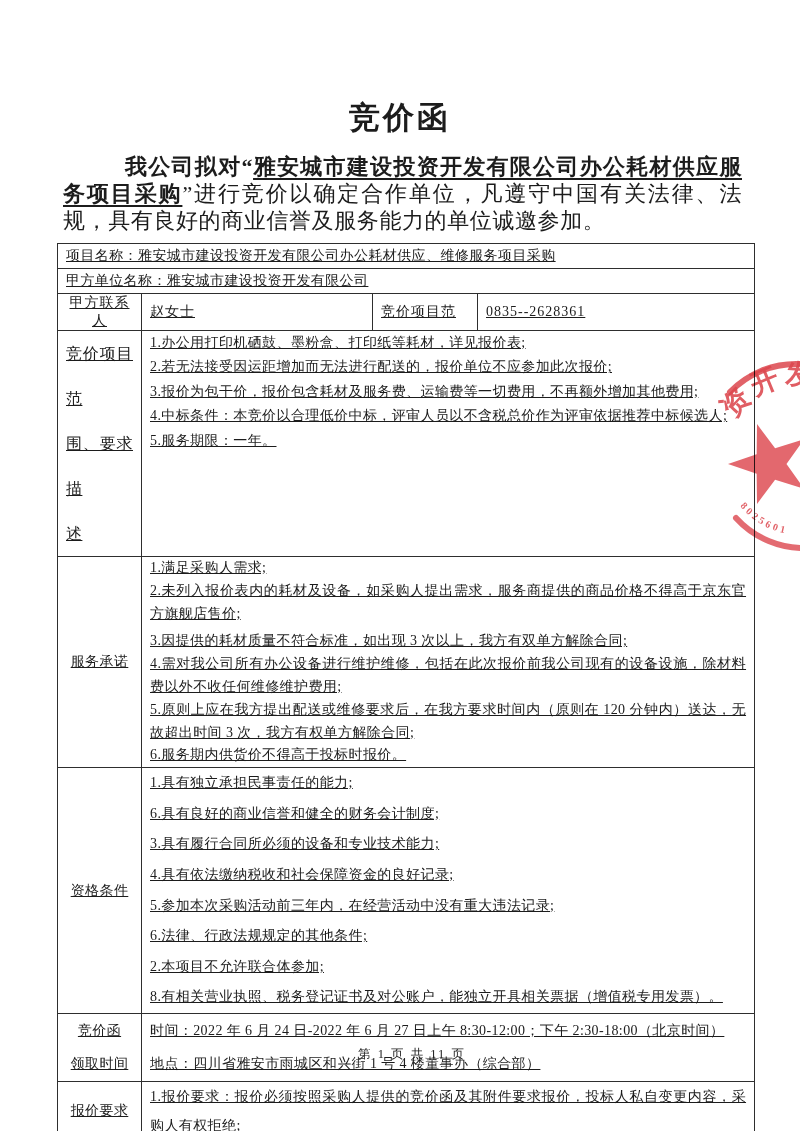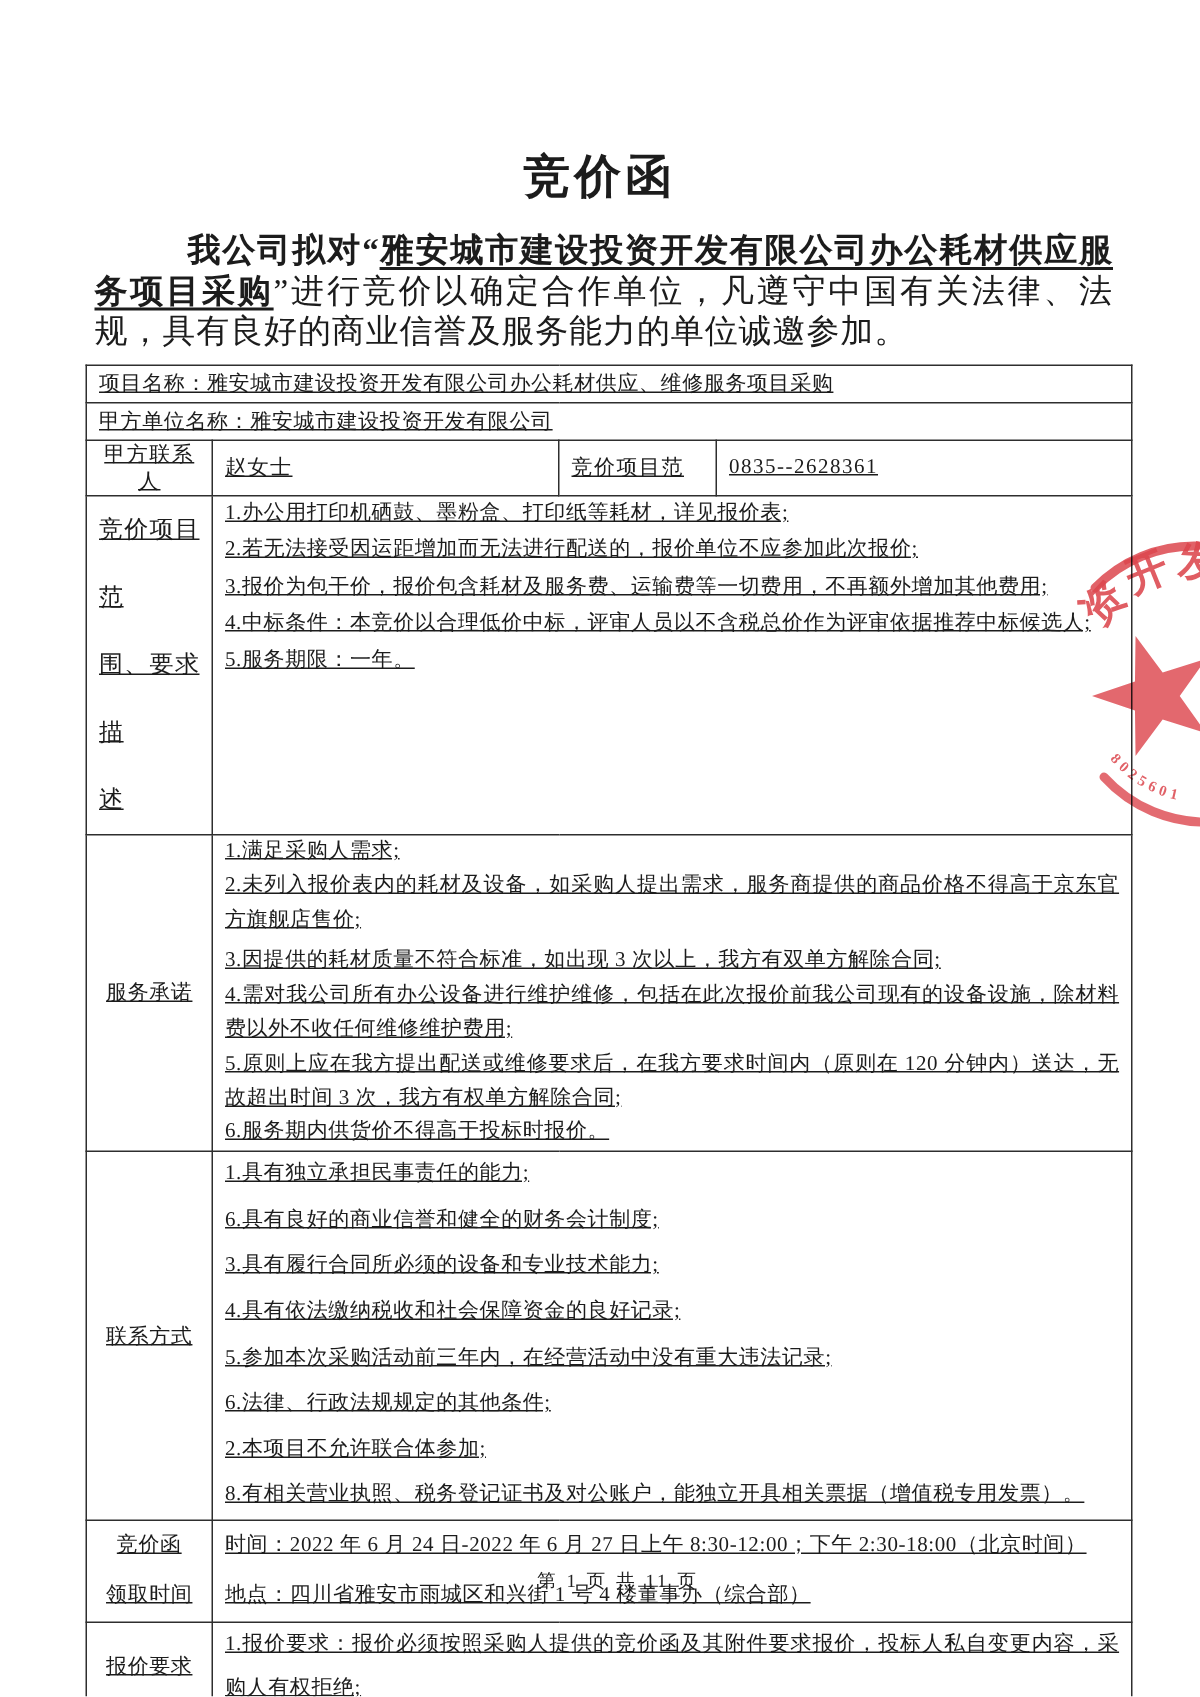--- a/index.html
+++ b/index.html
@@ -108,21 +108,21 @@
       <td class="content items-service" colspan="3">
         <div class="item">1.满足采购人需求;</div>
         <div class="item">2.未列入报价表内的耗材及设备，如采购人提出需求，服务商提供的商品价格不得高于京东官方旗舰店售价;</div>
         <div class="item" style="margin-top:5px">3.因提供的耗材质量不符合标准，如出现 3 次以上，我方有双单方解除合同;</div>
         <div class="item">4.需对我公司所有办公设备进行维护维修，包括在此次报价前我公司现有的设备设施，除材料费以外不收任何维修维护费用;</div>
         <div class="item">5.原则上应在我方提出配送或维修要求后，在我方要求时间内（原则在 120 分钟内）送达，无故超出时间 3 次，我方有权单方解除合同;</div>
         <div class="item">6.服务期内供货价不得高于投标时报价。</div>
       </td>
     </tr>
     <tr style="height:245px">
-      <td class="labelcell">联系方式</td>
+      <td class="labelcell">资格条件</td>
       <td class="content items-qual" colspan="3">
         <div class="item">1.具有独立承担民事责任的能力;</div>
         <div class="item">6.具有良好的商业信誉和健全的财务会计制度;</div>
         <div class="item">3.具有履行合同所必须的设备和专业技术能力;</div>
         <div class="item">4.具有依法缴纳税收和社会保障资金的良好记录;</div>
         <div class="item">5.参加本次采购活动前三年内，在经营活动中没有重大违法记录;</div>
         <div class="item">6.法律、行政法规规定的其他条件;</div>
         <div class="item">2.本项目不允许联合体参加;</div>
         <div class="item">8.有相关营业执照、税务登记证书及对公账户，能独立开具相关票据（增值税专用发票）。</div>
       </td>

